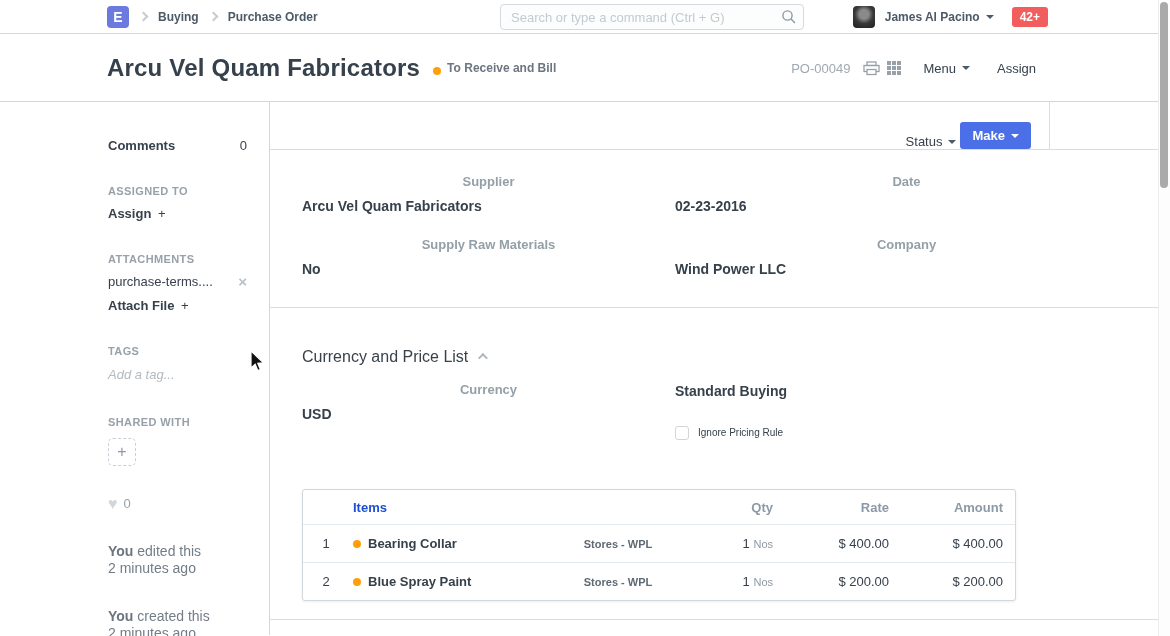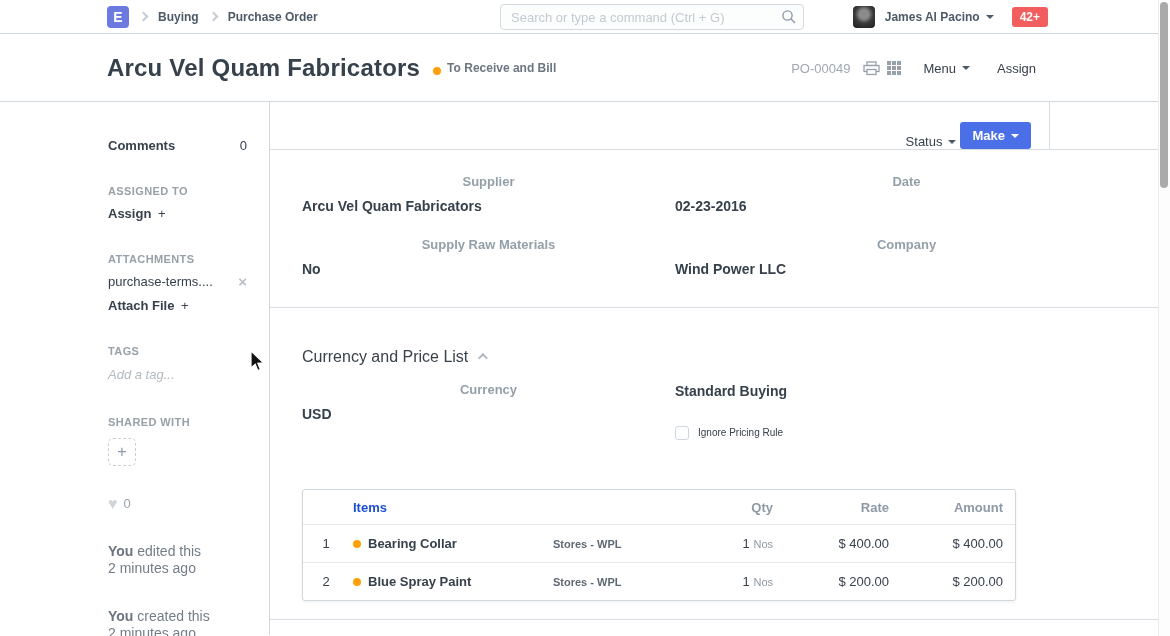--- a/index.html
+++ b/index.html
@@ -97,21 +97,21 @@
     box-shadow:0 1px 3px rgba(0,0,0,.07); background:#fff; }
   .trow { display:grid; grid-template-columns:46px 204px 130px 90px 116px 114px; align-items:center; padding-right:14px; }
   .thead { height:34px; }
   .thead .c-item { font-size:13px; font-weight:600; color:#1d4ed8; padding-left:4px; }
   .thead .hr-right { font-size:13px; font-weight:600; color:#8d99a6; text-align:right; }
   .tbody-row { height:38px; border-top:1px solid #e4e9ed; cursor:pointer; }
   .c-idx { font-size:13px; color:#36414c; text-align:center; }
   .c-item { display:flex; align-items:center; gap:7px; padding-left:4px; }
   .item-dot { width:8px; height:8px; border-radius:50%; background:#ffa00a; }
   .item-name { font-size:13px; font-weight:bold; color:#36414c; }
-  .c-wh { font-size:11px; font-weight:bold; color:#5f6973; }
+  .c-wh { font-size:11px; font-weight:bold; color:#5f6973; text-align:center; }
   .c-qty { font-size:13px; color:#36414c; text-align:right; }
   .c-qty .uom { font-size:11px; color:#8d99a6; }
   .c-num { font-size:13px; color:#36414c; text-align:right; }
 
   
   .scrollbar { position:absolute; right:0; top:0; width:12px; height:636px; background:#fdfdfd; border-left:1px solid #ececec; }
   .thumb { position:absolute; top:2px; right:2px; width:8px; height:186px; background:#aaaaaa; border-radius:4px; }
 
   .cursor { position:absolute; left:250px; top:351px; z-index:50; pointer-events:none; }
 </style>

